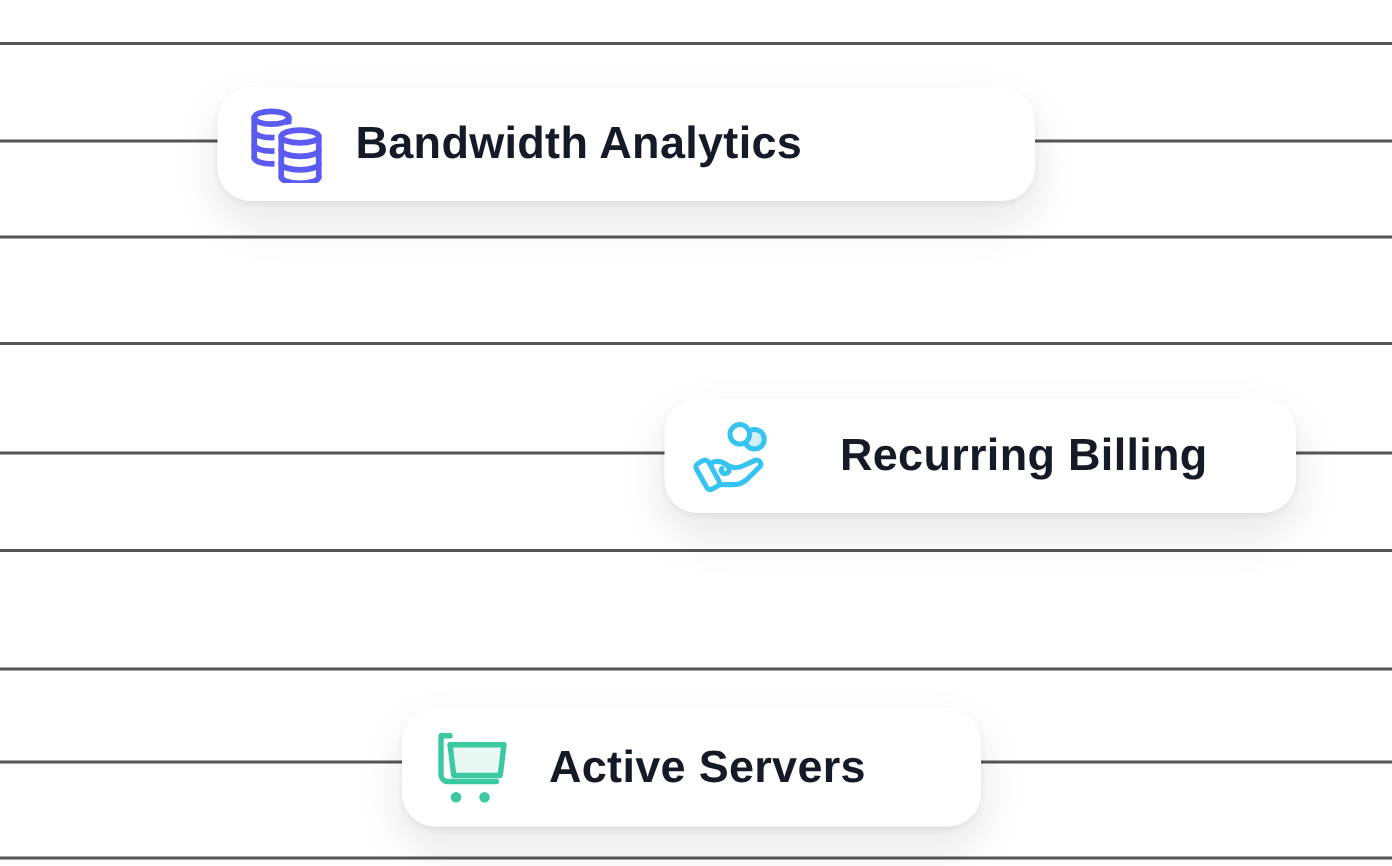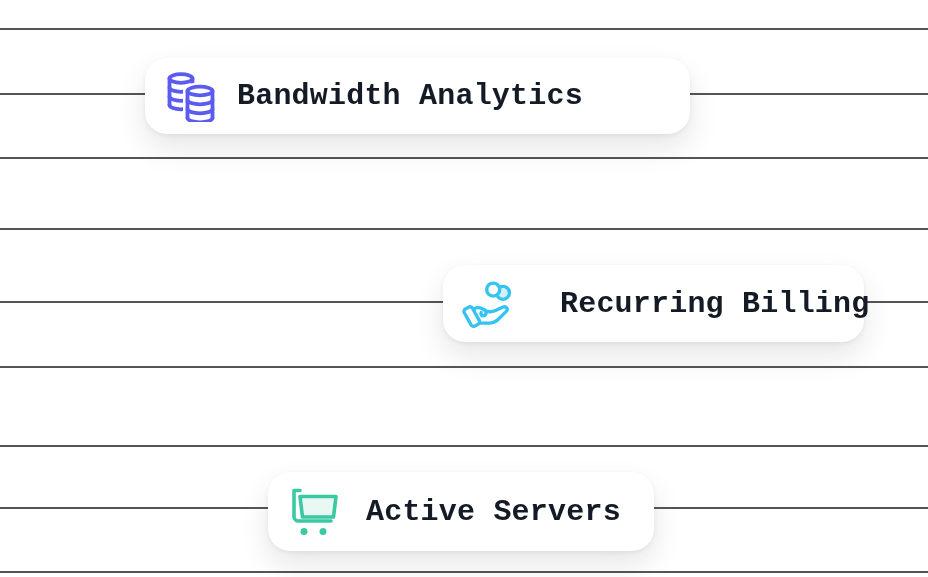--- a/index.html
+++ b/index.html
@@ -1,18 +1,18 @@
 <!DOCTYPE html>
 <html><head>
 <meta charset="utf-8">
 <style>
   html,body{margin:0;padding:0;background:#ffffff;}
   .canvas{
     position:relative;width:928px;height:577px;background:#ffffff;
-    overflow:hidden;font-family:Liberation Mono, monospace;
+    overflow:hidden;font-family:Liberation Sans, sans-serif;
   }
   .rule{
     position:absolute;left:0;width:100%;height:2px;background:#555555;z-index:1;
   }
   .card{
     position:absolute;z-index:2;background:#ffffff;border-radius:22px;
     display:flex;align-items:center;
     box-shadow:0 2px 5px rgba(15,23,42,.06),0 14px 30px rgba(15,23,42,.10);
   }
   .card .label{

